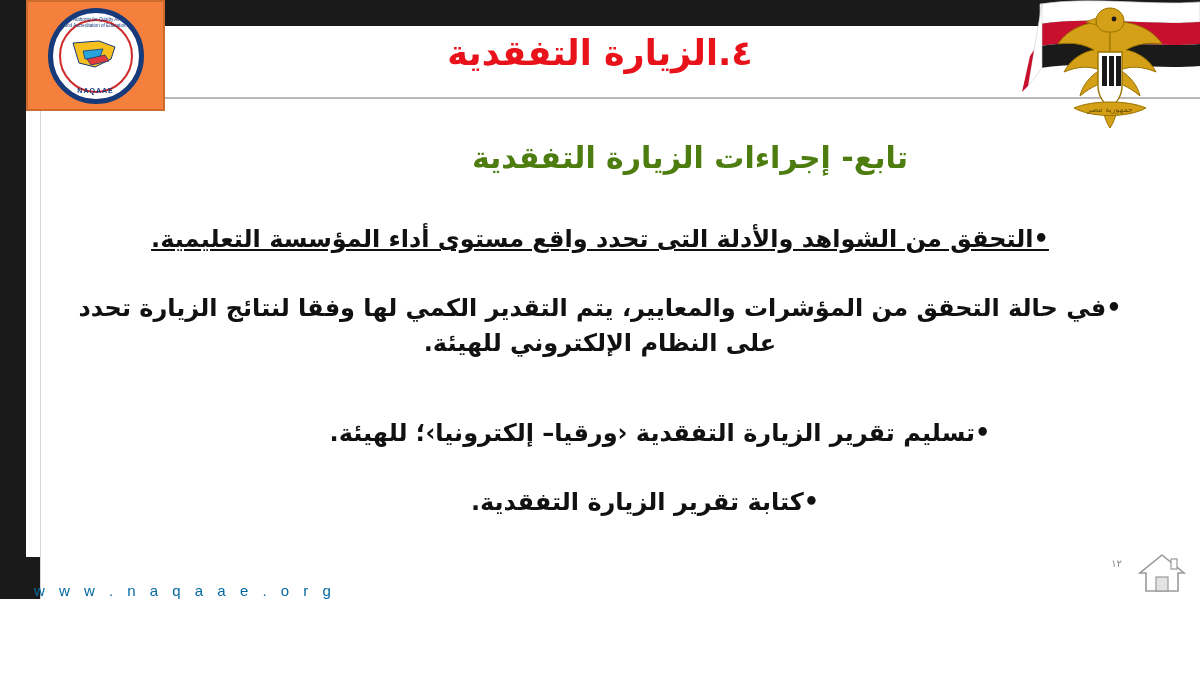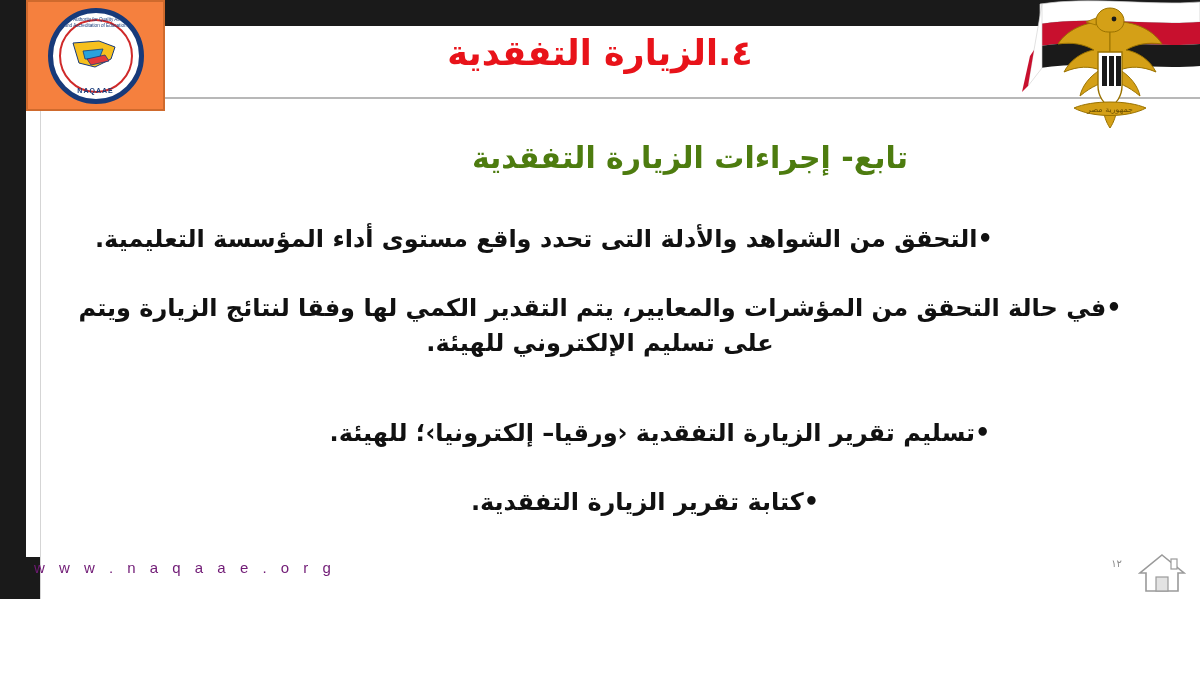--- a/index.html
+++ b/index.html
@@ -39,22 +39,22 @@
     position: absolute;
     left: 0;
     bottom: 0;
     width: 1200px;
     height: 42px;
     background: #1a1a1a;
   }
   .site-url {
     position: absolute;
     left: 34px;
-    bottom: 23px;
-    color: #701a75;
+    bottom: 0;
+    color: #0369a1;
     font-size: 15px;
     letter-spacing: 5px;
     font-family: "Liberation Sans", sans-serif;
     direction: ltr;
     text-align: right;
   }
 
   
   .sheet {
     position: absolute;
@@ -211,21 +211,21 @@
     text-align: center;
   }
   .bullet {
     color: #111111;
     font-weight: bold;
     font-size: 24px;
     line-height: 1.45;
     margin-bottom: 34px;
     direction: rtl;
   }
-  .b1 { text-align: left; padding: 0 40px; }
+  .b1 { text-align: center; padding: 0 40px; text-decoration: underline; }
   .b2 { text-align: center; padding: 0 20px; margin-bottom: 56px; }
   .b3 { text-align: center; padding-left: 90px; margin-bottom: 62px;}
   .b4 { text-align: center; padding-left: 120px; }
 
   
   .house-icon {
     position: absolute;
     right: 14px;
     bottom: 6px;
     width: 48px;
@@ -295,21 +295,21 @@
     <path d="M52 100 C54 112 56 118 60 124 C64 118 66 112 68 100 Z" fill="#d4a017" stroke="#9a7200" stroke-width="1"></path>
 
     <path d="M24 104 C42 96 78 96 96 104 C78 114 42 114 24 104 Z" fill="#d4a017" stroke="#9a7200" stroke-width="1"></path>
     <text x="60" y="108" text-anchor="middle" font-size="8" fill="#6b4f00" font-family="DejaVu Sans, sans-serif">جمهورية مصر</text>
   </svg>
 
   <div class="subtitle">تابع- إجراءات الزيارة التفقدية</div>
 
   <div class="body">
     <div class="bullet b1">•التحقق من الشواهد والأدلة التى تحدد واقع مستوى أداء المؤسسة التعليمية.</div>
-    <div class="bullet b2">•في حالة التحقق من المؤشرات والمعايير، يتم التقدير الكمي لها وفقا لنتائج  الزيارة ويتم على تسليم الإلكتروني للهيئة.</div>
+    <div class="bullet b2">•في حالة التحقق من المؤشرات والمعايير، يتم التقدير الكمي لها وفقا لنتائج  الزيارة تحدد على النظام الإلكتروني للهيئة.</div>
     <div class="bullet b4">•تسليم تقرير الزيارة التفقدية ‹ورقيا– إلكترونيا›؛ للهيئة.</div>
     <div class="bullet b3">•كتابة تقرير الزيارة التفقدية.</div>
   </div>
 
   <div class="page-num">١٢</div>
 
   <svg class="house-icon" viewBox="0 0 48 42">
     <path d="M24 4 L46 22 L40 22 L40 40 L8 40 L8 22 L2 22 Z" fill="#ffffff" stroke="#9a9a9a" stroke-width="1.6"></path>
     <rect x="18" y="26" width="12" height="14" fill="#e3e3e3" stroke="#9a9a9a" stroke-width="1.2"></rect>
     <rect x="33" y="8" width="6" height="10" fill="#ffffff" stroke="#9a9a9a" stroke-width="1.2"></rect>

